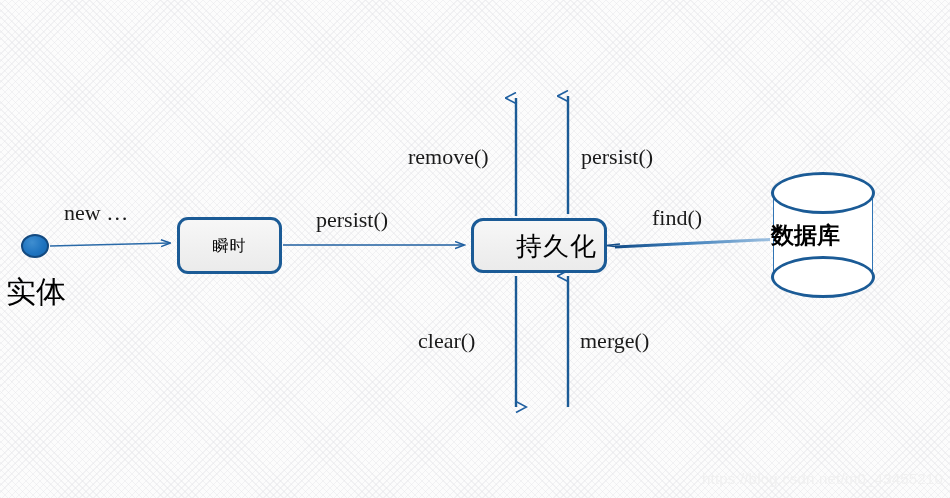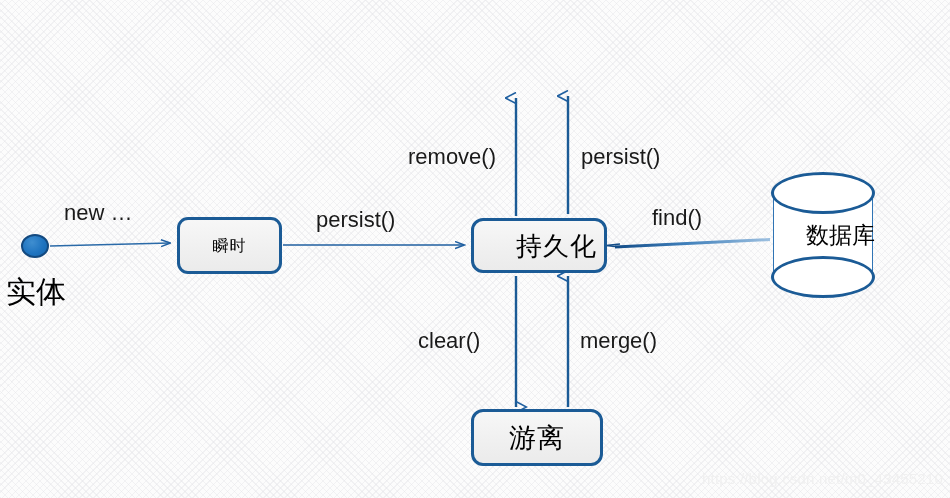--- a/index.html
+++ b/index.html
@@ -104,31 +104,32 @@
     border-radius: 50%;
     background: #ffffff;
   }
   #db-node .db-top { top: 0; }
   #db-node .db-bottom { top: 84px; }
   #db-label {
     position: absolute;
     left: 0;
     top: 48px;
     width: 104px;
-    text-align: right;
+    text-align: left;
     font-family: "DejaVu Serif", serif;
     font-size: 23px;
     color: #000;
     z-index: 3;
+    font-weight: bold;
   }
 
   
   .edge-label {
     position: absolute;
-    font-family: Liberation Sans, sans-serif;
+    font-family: Liberation Serif, serif;
     font-size: 22px;
     color: #1a1a1a;
     white-space: nowrap;
   }
   #label-new      { left: 64px;  top: 200px; }
   #label-persist-h{ left: 316px; top: 207px; }
   #label-remove   { left: 408px; top: 144px; }
   #label-persist-v{ left: 581px; top: 144px; }
   #label-clear    { left: 418px; top: 328px; }
   #label-merge    { left: 580px; top: 328px; }
@@ -204,23 +205,20 @@
 
 
   <div id="node-transient" class="state-node">
     <span class="state-label">瞬时</span>
   </div>
 
   <div id="node-persist" class="state-node">
     <span class="state-label">持久化</span>
   </div>
 
-  <div id="node-detached" class="state-node">
-    <span class="state-label">游离</span>
-  </div>
 
   <div id="db-node">
     <div class="db-body"></div>
     <div class="db-ellipse db-bottom"></div>
     <div class="db-ellipse db-top"></div>
     <div id="db-label">数据库</div>
   </div>
 
   <div class="edge-label" id="label-new">new …</div>
   <div class="edge-label" id="label-persist-h">persist()</div>

